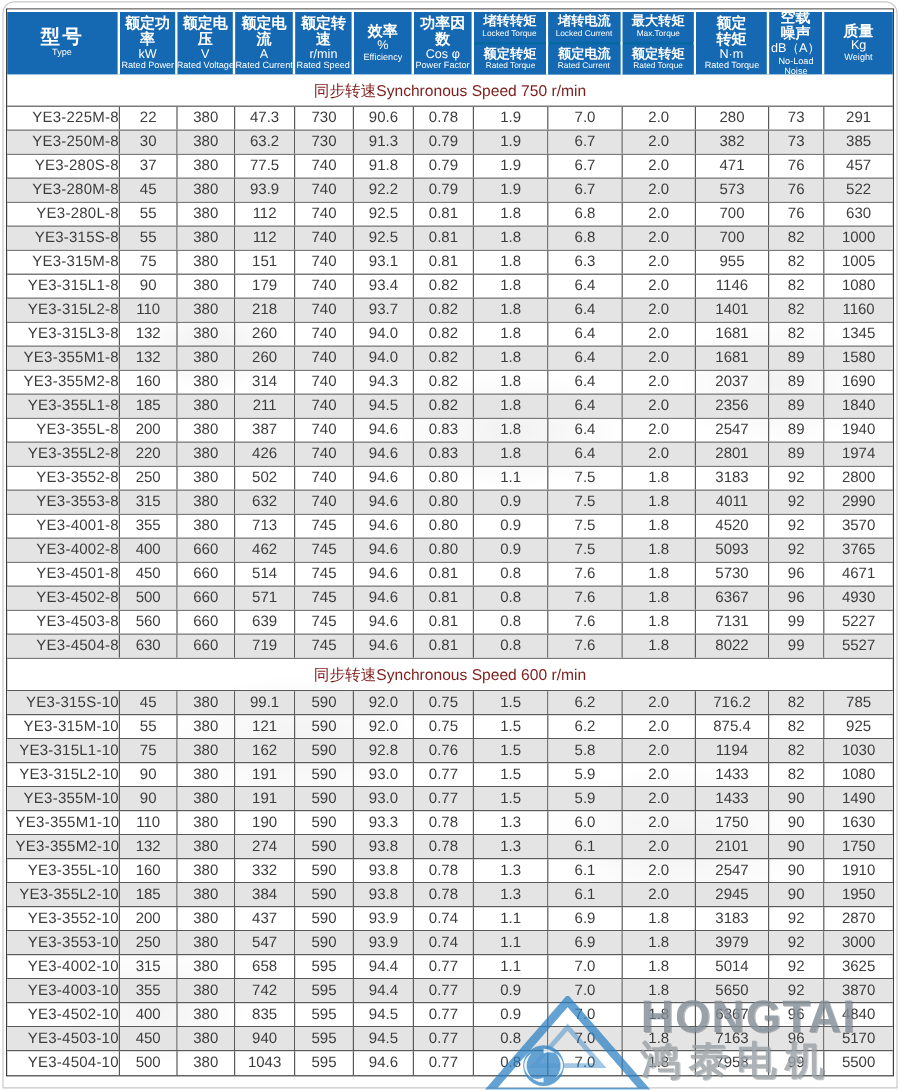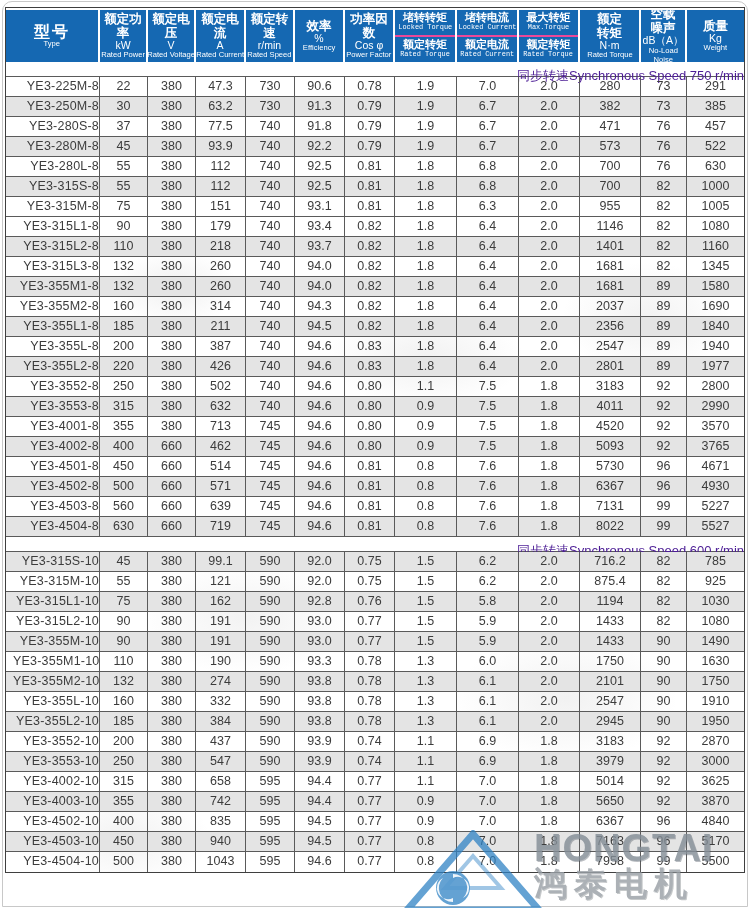--- a/index.html
+++ b/index.html
@@ -29,30 +29,30 @@
   .thead { display:grid; grid-template-columns:var(--cols); background:#fff;
            padding-top:2px; height:54px; position:relative; z-index:2; }
   .hcell { background:#1568b2; color:#fff; display:flex; flex-direction:column;
            align-items:center; justify-content:center; border-right:2px solid #fff;
            text-align:center; line-height:1.12; overflow:hidden; }
   .hcell:last-child { border-right:none;text-align:center; }
   .h-zh  { font-size:12.5px; font-weight:700; }
   .hcell.first .h-zh { font-size:16px; letter-spacing:2px; }
   .h-unit{ font-size:10.5px; }
   .h-en  { font-size:8px; transform:scale(.95); white-space:nowrap; }
-  .hsplit{ background:#ec4899; display:flex; flex-direction:column; gap:2px;
-           border-right:2px solid #fff;font-family:Liberation Mono, monospace; }
+  .hsplit{ background:#0369a1; display:flex; flex-direction:column; gap:2px;
+           border-right:2px solid #fff; }
   .hsub  { flex:1; background:#1568b2; color:#fff; display:flex; flex-direction:column;
            align-items:center; justify-content:center; line-height:1.05; overflow:hidden; }
   .hs-zh { font-size:11px; font-weight:700; }
   .hs-en { font-size:7.5px; transform:scale(.92); white-space:nowrap; }
   
   .section-title {
-    position:relative; z-index:2; height:15px; line-height:27px; text-align:right;
-    font-size:13px; color:#4c1d95; background:transparent;
+    position:relative; z-index:2; height:27px; line-height:27px; text-align:center;
+    font-size:13px; color:#7f1d1d; background:transparent;
     border-bottom:1px solid #5a5a5a;
   }
   
   .trow { position:relative; z-index:2; display:grid; grid-template-columns:var(--cols);
           height:20px; border-bottom:1px solid #5a5a5a; }
   .trow:last-child { border-bottom:none; }
   .tcell { font-size:12.5px; color:#3c3c3c; text-align:center; line-height:19px;
            border-right:1px solid #5a5a5a; overflow:hidden; white-space:nowrap;
            background:transparent; }
   .tcell:last-child { border-right:none; }
@@ -377,21 +377,21 @@
           <div class="tcell">380</div>
           <div class="tcell">426</div>
           <div class="tcell">740</div>
           <div class="tcell">94.6</div>
           <div class="tcell">0.83</div>
           <div class="tcell">1.8</div>
           <div class="tcell">6.4</div>
           <div class="tcell">2.0</div>
           <div class="tcell">2801</div>
           <div class="tcell">89</div>
-          <div class="tcell">1977</div>
+          <div class="tcell">1974</div>
         </div>
         <div class="trow">
           <div class="tcell type">YE3-3552-8</div>
           <div class="tcell">250</div>
           <div class="tcell">380</div>
           <div class="tcell">502</div>
           <div class="tcell">740</div>
           <div class="tcell">94.6</div>
           <div class="tcell">0.80</div>
           <div class="tcell">1.1</div>

